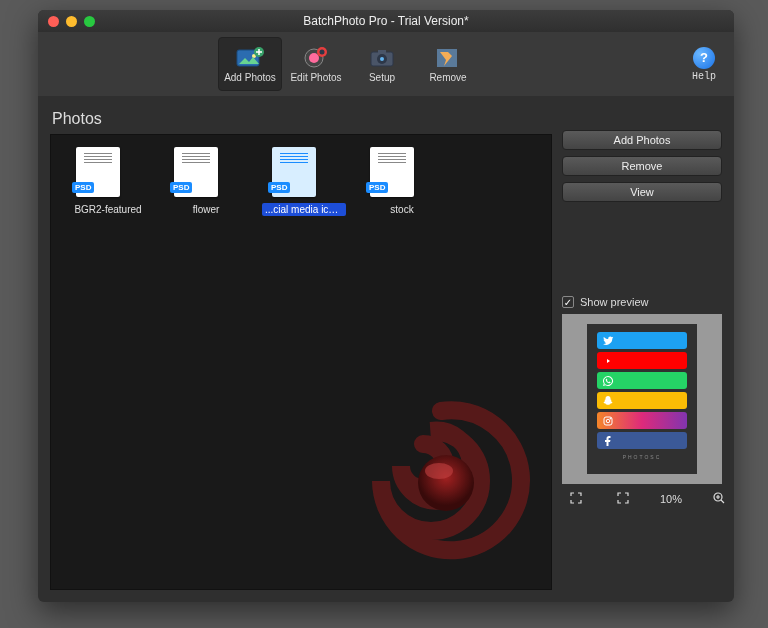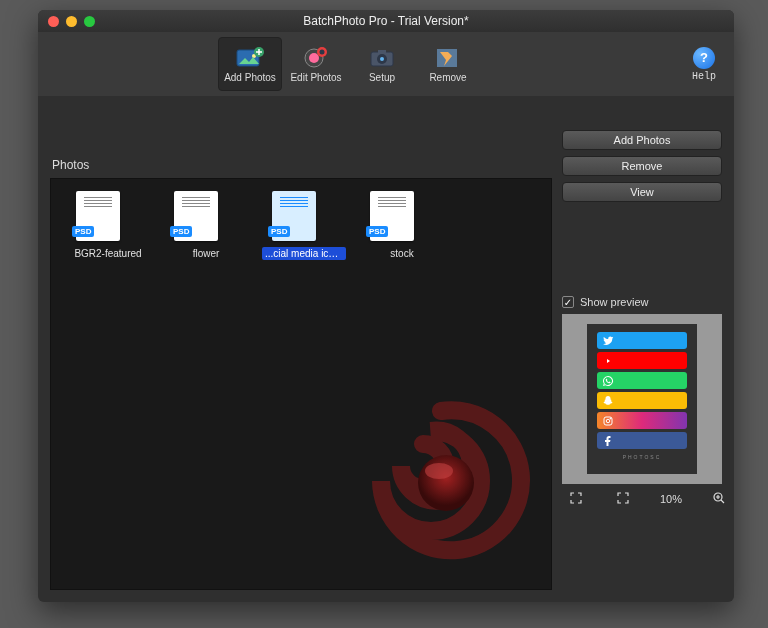--- a/index.html
+++ b/index.html
@@ -15,21 +15,21 @@
   .tool-btn { width:64px; height:54px; display:flex; flex-direction:column; align-items:center; justify-content:center; border-radius:4px; cursor:pointer; }
   .tool-btn.selected { background:#2a2a2a; border:1px solid #222; }
   .tool-btn .ico { width:28px; height:24px; display:flex; align-items:center; justify-content:center; margin-bottom:2px;}
   .tool-btn .lbl { font-size:10px; color:#ddd; }
   .spacer{flex:1;}
   .help-btn { width:40px; display:flex; flex-direction:column; align-items:center; cursor:pointer;}
   .help-btn .circ{width:22px;height:22px;border-radius:50%;background:radial-gradient(circle at 30% 30%,#6ab7ff,#1a73e8);display:flex;align-items:center;justify-content:center;color:#fff;font-weight:bold;font-size:13px;}
   .help-btn .lbl{font-size:10px;color:#ddd;margin-top:2px;font-family:Liberation Mono, monospace;}
   .body { flex:1; display:flex; padding:6px 12px 12px 12px; gap:10px; overflow:hidden;}
   .left { flex:1; display:flex; flex-direction:column; }
-  .panel-title { font-size:12px; color:#ddd; padding:8px 2px 6px 2px;margin-top:48px;}
+  .panel-title { font-size:16px; color:#ddd; padding:8px 2px 6px 2px;}
   .photo-area { flex:1; background:#191919; border:1px solid #111; position:relative; overflow:hidden; }
   .files { display:flex; gap:28px; padding:12px 12px; }
   .file { width:70px; display:flex; flex-direction:column; align-items:center; cursor:pointer; }
   .thumb { width:44px; height:50px; background:#fff; border-radius:2px; position:relative; box-shadow:0 1px 2px rgba(0,0,0,.6);}
   .thumb::before{content:"";position:absolute;top:6px;left:8px;right:8px;height:12px;background:repeating-linear-gradient(#888 0,#888 1px,transparent 1px,transparent 3px);}
   .thumb .badge{position:absolute;left:-4px;bottom:4px;background:#1a8cff;color:#fff;font-size:8px;font-weight:bold;padding:1px 3px;border-radius:2px;}
   .thumb.sel{background:#d8eeff;}
   .thumb.sel::before{background:repeating-linear-gradient(#1a8cff 0,#1a8cff 1px,transparent 1px,transparent 3px);}
   .fname{font-size:10px;color:#e0e0e0;margin-top:6px;text-align:center;white-space:nowrap;overflow:hidden;text-overflow:ellipsis;max-width:84px;padding:1px 3px;border-radius:2px;margin-left:20px;}
   .fname.sel{background:#1d4ed8;color:#fff;}

